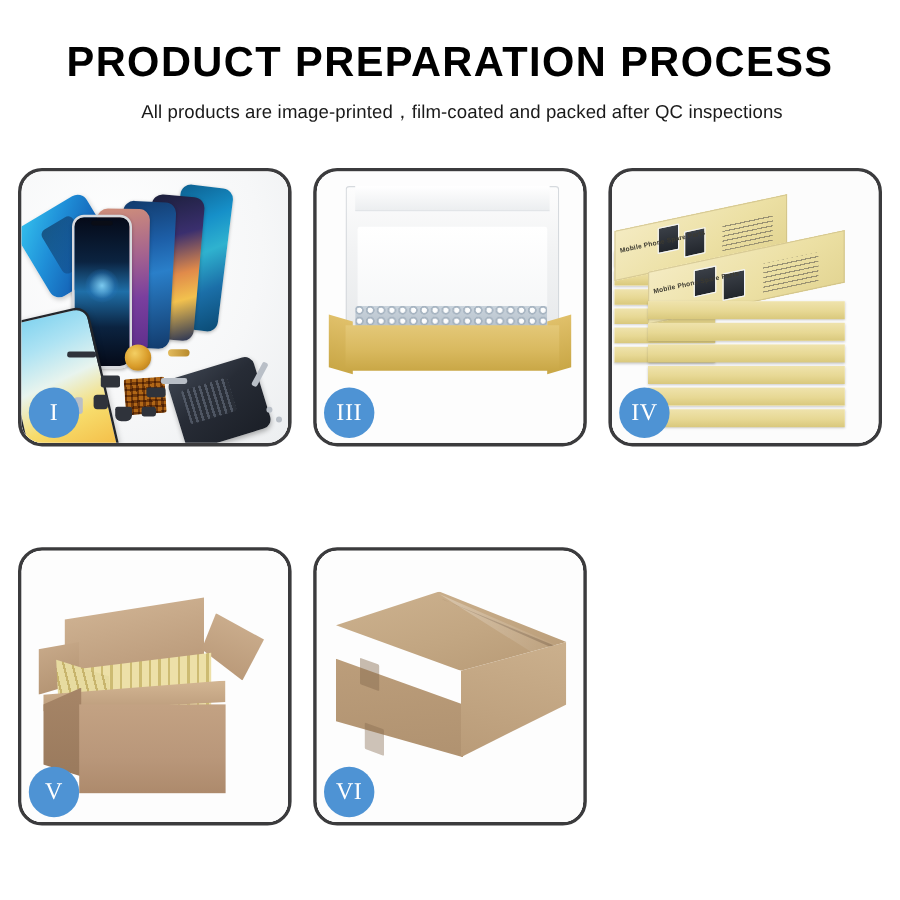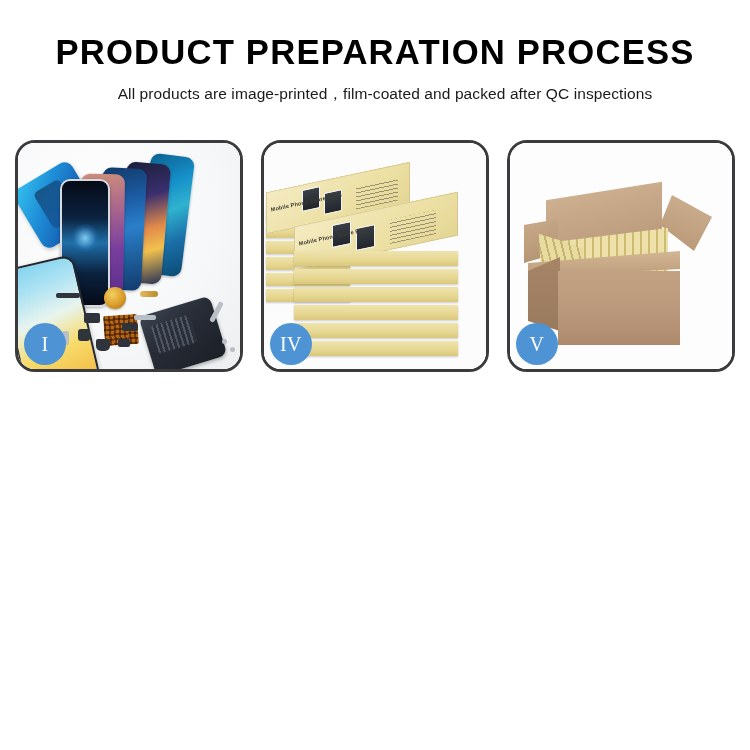--- a/index.html
+++ b/index.html
@@ -406,20 +406,32 @@
       <div class="pt" style="left:104px;top:180px;width:16px;height:8px;border-radius:2px;"></div>
       <div class="pt pt-lt" style="left:44px;top:188px;width:7px;height:14px;border-radius:2px;"></div>
       <div class="pt pt-lt" style="left:196px;top:158px;width:5px;height:22px;transform:rotate(28deg);"></div>
       <div class="pt pt-lt" style="left:204px;top:196px;width:5px;height:5px;border-radius:50%;"></div>
       <div class="pt pt-lt" style="left:212px;top:204px;width:5px;height:5px;border-radius:50%;"></div>
     </div>
     <div class="badge">I</div>
   </div>
 
 
+  <div class="panel">
+    <div class="panel-inner">
+      <div class="p3-bg"></div>
+      <div class="p3-lid"></div>
+      <div class="p3-foam"></div>
+      <div class="p3-flapL"></div>
+      <div class="p3-flapR"></div>
+      <div class="p3-bubbles"></div>
+      <div class="p3-body"></div>
+    </div>
+    <div class="badge">III</div>
+  </div>
 
   <div class="panel">
     <div class="panel-inner">
       <div class="p4-bg"></div>
 
       <div class="box4" style="left:2px;top:66px;width:84px;height:13px;"></div>
       <div class="box4" style="left:2px;top:82px;width:84px;height:13px;"></div>
       <div class="box4" style="left:2px;top:98px;width:84px;height:13px;"></div>
       <div class="box4" style="left:2px;top:114px;width:84px;height:13px;"></div>
       <div class="box4" style="left:2px;top:130px;width:84px;height:13px;"></div>
@@ -455,14 +467,27 @@
       <div class="p5-flapRight"></div>
       <div class="p5-contents"></div>
       <div class="p5-contents2"></div>
       <div class="p5-rim"></div>
       <div class="p5-side"></div>
       <div class="p5-front"></div>
     </div>
     <div class="badge">V</div>
   </div>
 
+  <div class="panel">
+    <div class="panel-inner">
+      <div class="p6-bg"></div>
+      <div class="p6-top"></div>
+      <div class="p6-seam"></div>
+      <div class="p6-tape"></div>
+      <div class="p6-front"></div>
+      <div class="p6-right"></div>
+      <div class="p6-notchA"></div>
+      <div class="p6-notchB"></div>
+    </div>
+    <div class="badge">VI</div>
+  </div>
 
 </div>
 
 </body></html>

